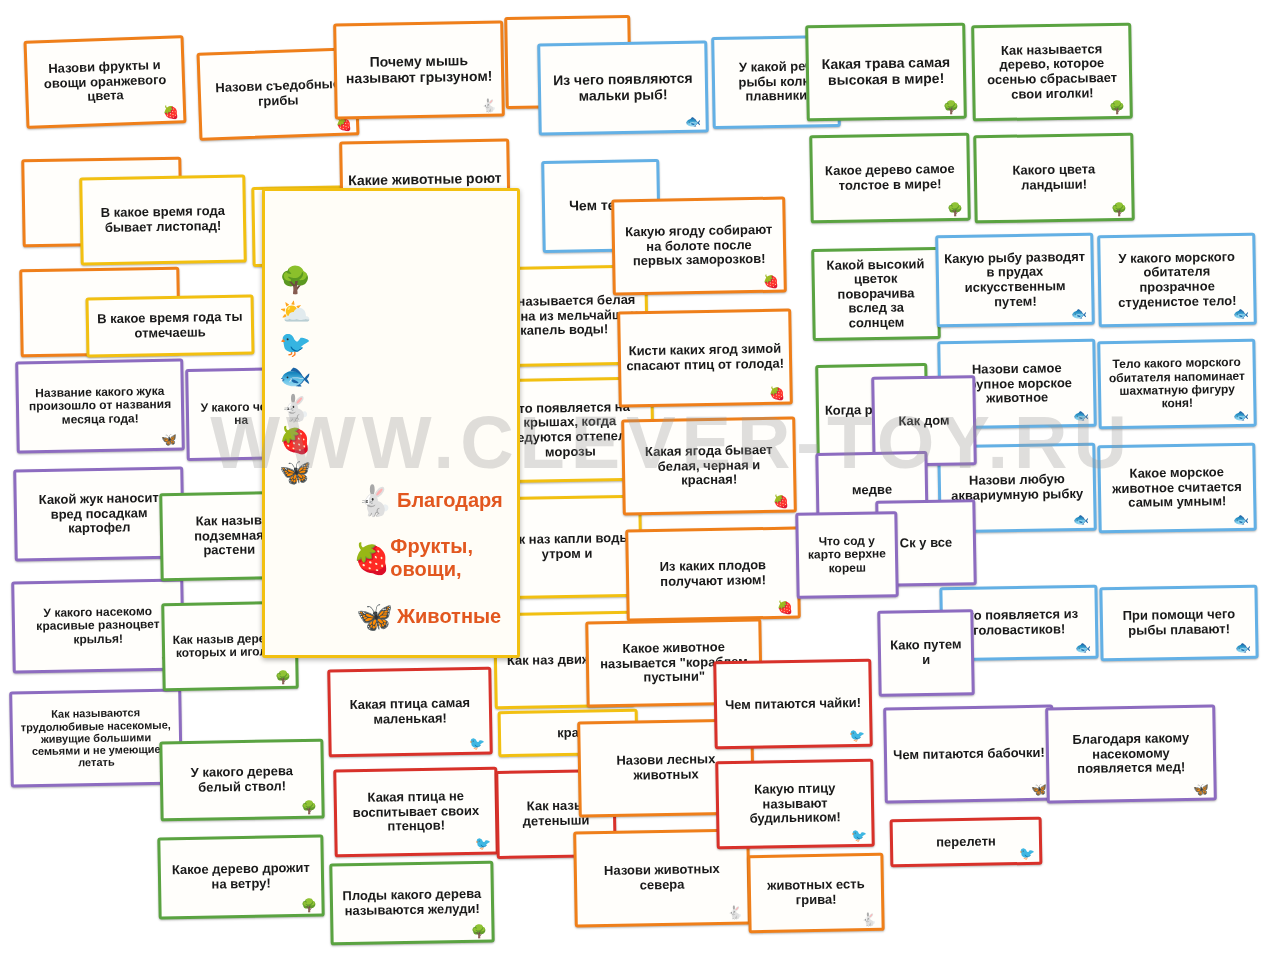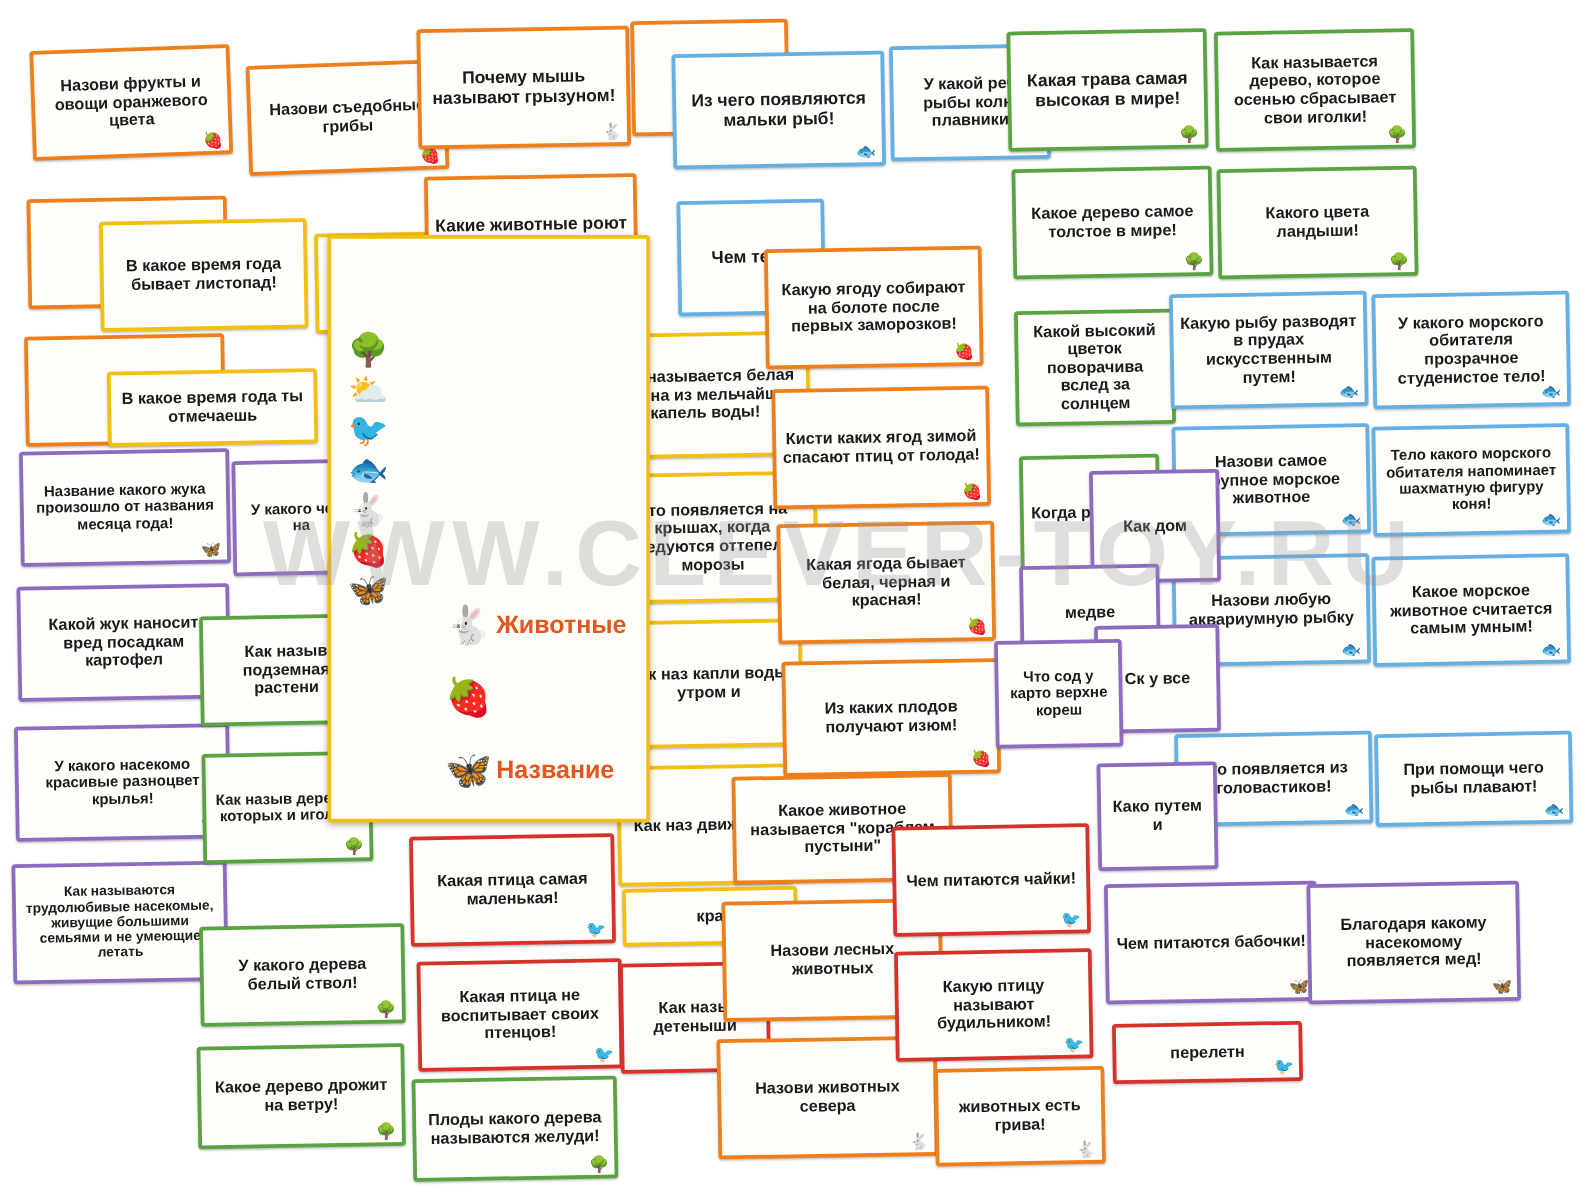--- a/index.html
+++ b/index.html
@@ -336,26 +336,27 @@
         <span class="strip-item">⛅</span>
         <span class="strip-item">🐦</span>
         <span class="strip-item">🐟</span>
         <span class="strip-item">🐇</span>
         <span class="strip-item">🍓</span>
         <span class="strip-item">🦋</span>
       </div>
     <div class="legend-rows">
         <div class="legend-row">
           <span class="lic">🐇</span>
-          <span class="ltx">Животные</span>
+          <span class="ltx">Благодаря</span>
         </div>
         <div class="legend-row">
           <span class="lic">🍓</span>
+          <span class="ltx">Фрукты, овощи,</span>
         </div>
         <div class="legend-row">
           <span class="lic">🦋</span>
-          <span class="ltx">Название</span>
+          <span class="ltx">Животные</span>
         </div>
       </div>
   </div>
 
   <div id="watermark">WWW.CLEVER-TOY.RU</div>
 </div>
 
 </body></html>

